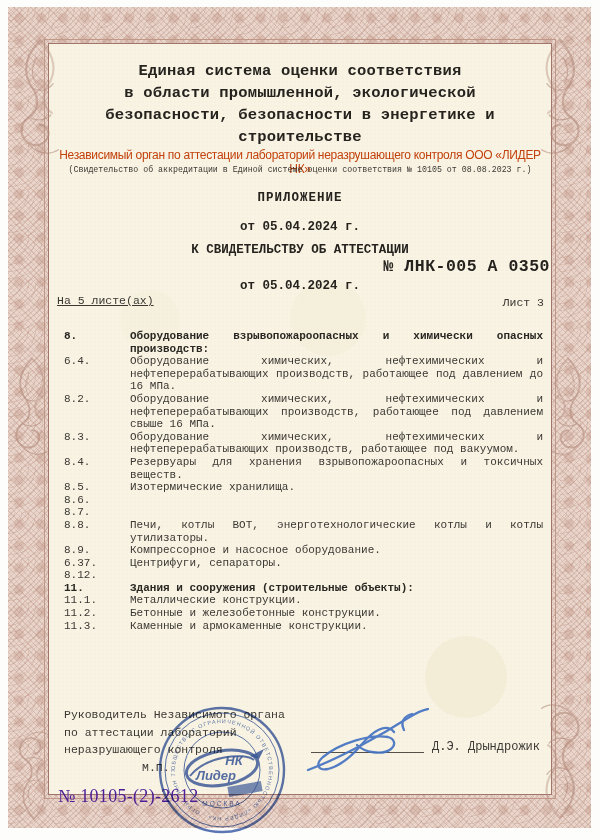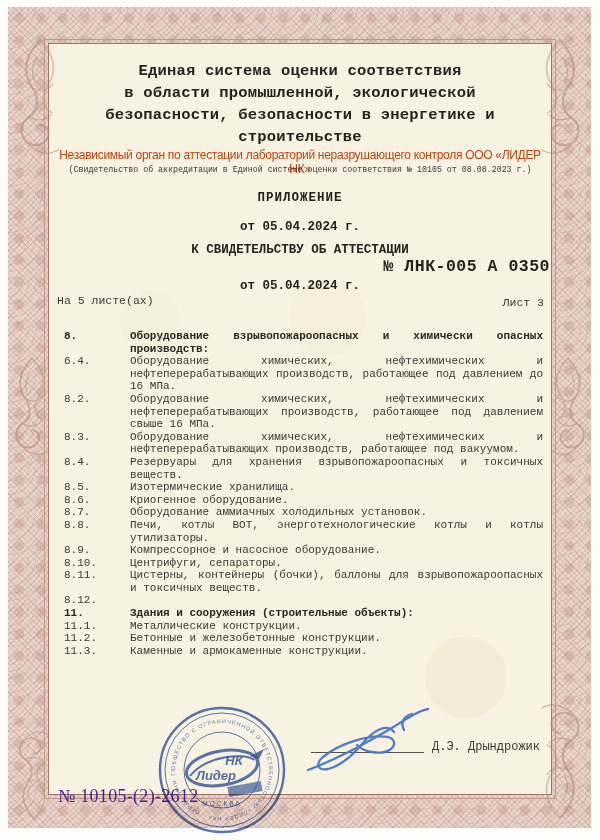--- a/index.html
+++ b/index.html
@@ -40,21 +40,21 @@
   .abs{position:absolute;z-index:3;}
   .ctr{left:50px;width:500px;text-align:center;}
   .title{top:60px;font-weight:bold;font-size:15.5px;line-height:22px;color:#26231f;letter-spacing:.2px;}
   .orgline{top:148px;font-family:"Liberation Sans","DejaVu Sans",sans-serif;font-size:12px;letter-spacing:-.3px;color:#c2410c;}
   .accline{top:165px;font-size:8.3px;color:#3c3933;}
   .appendix{top:191px;font-weight:bold;font-size:12.5px;letter-spacing:1px;color:#26231f;}
   .date1{top:220px;font-weight:bold;font-size:12.5px;color:#26231f;}
   .tocert{top:243px;font-weight:bold;font-size:12.5px;color:#26231f;}
   .certnum{top:257px;font-weight:bold;font-size:16.5px;color:#26231f;letter-spacing:.5px;text-align:right;}
   .date2{top:279px;font-weight:bold;font-size:12.5px;color:#26231f;}
-  .sheets{left:57px;top:294px;font-size:11.5px;color:#3b3833;}
+  .sheets{left:57px;top:294px;font-size:11.5px;color:#3b3833;text-decoration:underline;}
   .sheetno{right:56px;top:296px;font-size:11.5px;color:#3b3833;}
 
   
   .list{left:64px;top:330px;width:479px;font-size:11px;line-height:12.6px;color:#3b3833;}
   .row{display:flex;}
   .num{width:66px;flex:none;}
   .txt{width:413px;text-align:justify;}
   .row.b{font-weight:bold;color:#2a2722;}
 
   
@@ -162,41 +162,35 @@
     <div class="row">
         <div class="num">8.4.</div>
         <div class="txt">Резервуары для хранения взрывопожароопасных и токсичных веществ.</div>
       </div>
     <div class="row">
         <div class="num">8.5.</div>
         <div class="txt">Изотермические хранилища.</div>
       </div>
     <div class="row">
         <div class="num">8.6.</div>
-        <div class="txt">Криогенное оборудование.</div>
       </div>
     <div class="row">
         <div class="num">8.7.</div>
-        <div class="txt">Оборудование аммиачных холодильных установок.</div>
       </div>
     <div class="row">
         <div class="num">8.8.</div>
         <div class="txt">Печи, котлы ВОТ, энерготехнологические котлы и котлы утилизаторы.</div>
       </div>
     <div class="row">
         <div class="num">8.9.</div>
         <div class="txt">Компрессорное и насосное оборудование.</div>
       </div>
     <div class="row">
-        <div class="num">8.10.</div>
+        <div class="num">6.37.</div>
         <div class="txt">Центрифуги, сепараторы.</div>
-      </div>
-    <div class="row">
-        <div class="num">8.11.</div>
-        <div class="txt">Цистерны, контейнеры (бочки), баллоны для взрывопожароопасных и токсичных веществ.</div>
       </div>
     <div class="row">
         <div class="num">8.12.</div>
       </div>
     <div class="row b">
         <div class="num">11.</div>
         <div class="txt">Здания и сооружения (строительные объекты):</div>
       </div>
     <div class="row">
         <div class="num">11.1.</div>
@@ -205,20 +199,26 @@
     <div class="row">
         <div class="num">11.2.</div>
         <div class="txt">Бетонные и железобетонные конструкции.</div>
       </div>
     <div class="row">
         <div class="num">11.3.</div>
         <div class="txt">Каменные и армокаменные конструкции.</div>
       </div>
   </div>
 
+  <div class="abs roles">
+    <div>Руководитель Независимого органа</div>
+    <div>по аттестации лабораторий</div>
+    <div>неразрушающего контроля</div>
+    <div class="mp">М.П.</div>
+  </div>
   <div class="abs sigline"></div>
   <div class="abs signer">Д.Э. Дрындрожик</div>
 
   <svg class="abs sig-svg" width="150" height="70" viewBox="0 0 150 70">
     <g fill="none" stroke="#4573c2" stroke-width="2.3" stroke-linecap="round" opacity=".92">
       <path d="M12 62 C44 50 84 28 112 10 C120 5 126 2 132 1"></path>
       <path d="M98 24 C90 14 76 24 66 36 C56 48 44 58 32 61 C22 63 19 56 27 49 C44 35 74 26 92 29 C99 31 100 37 95 41 C86 48 68 44 61 37"></path>
       <path d="M108 22 C104 14 108 8 116 6"></path>
     </g>
   </svg>

